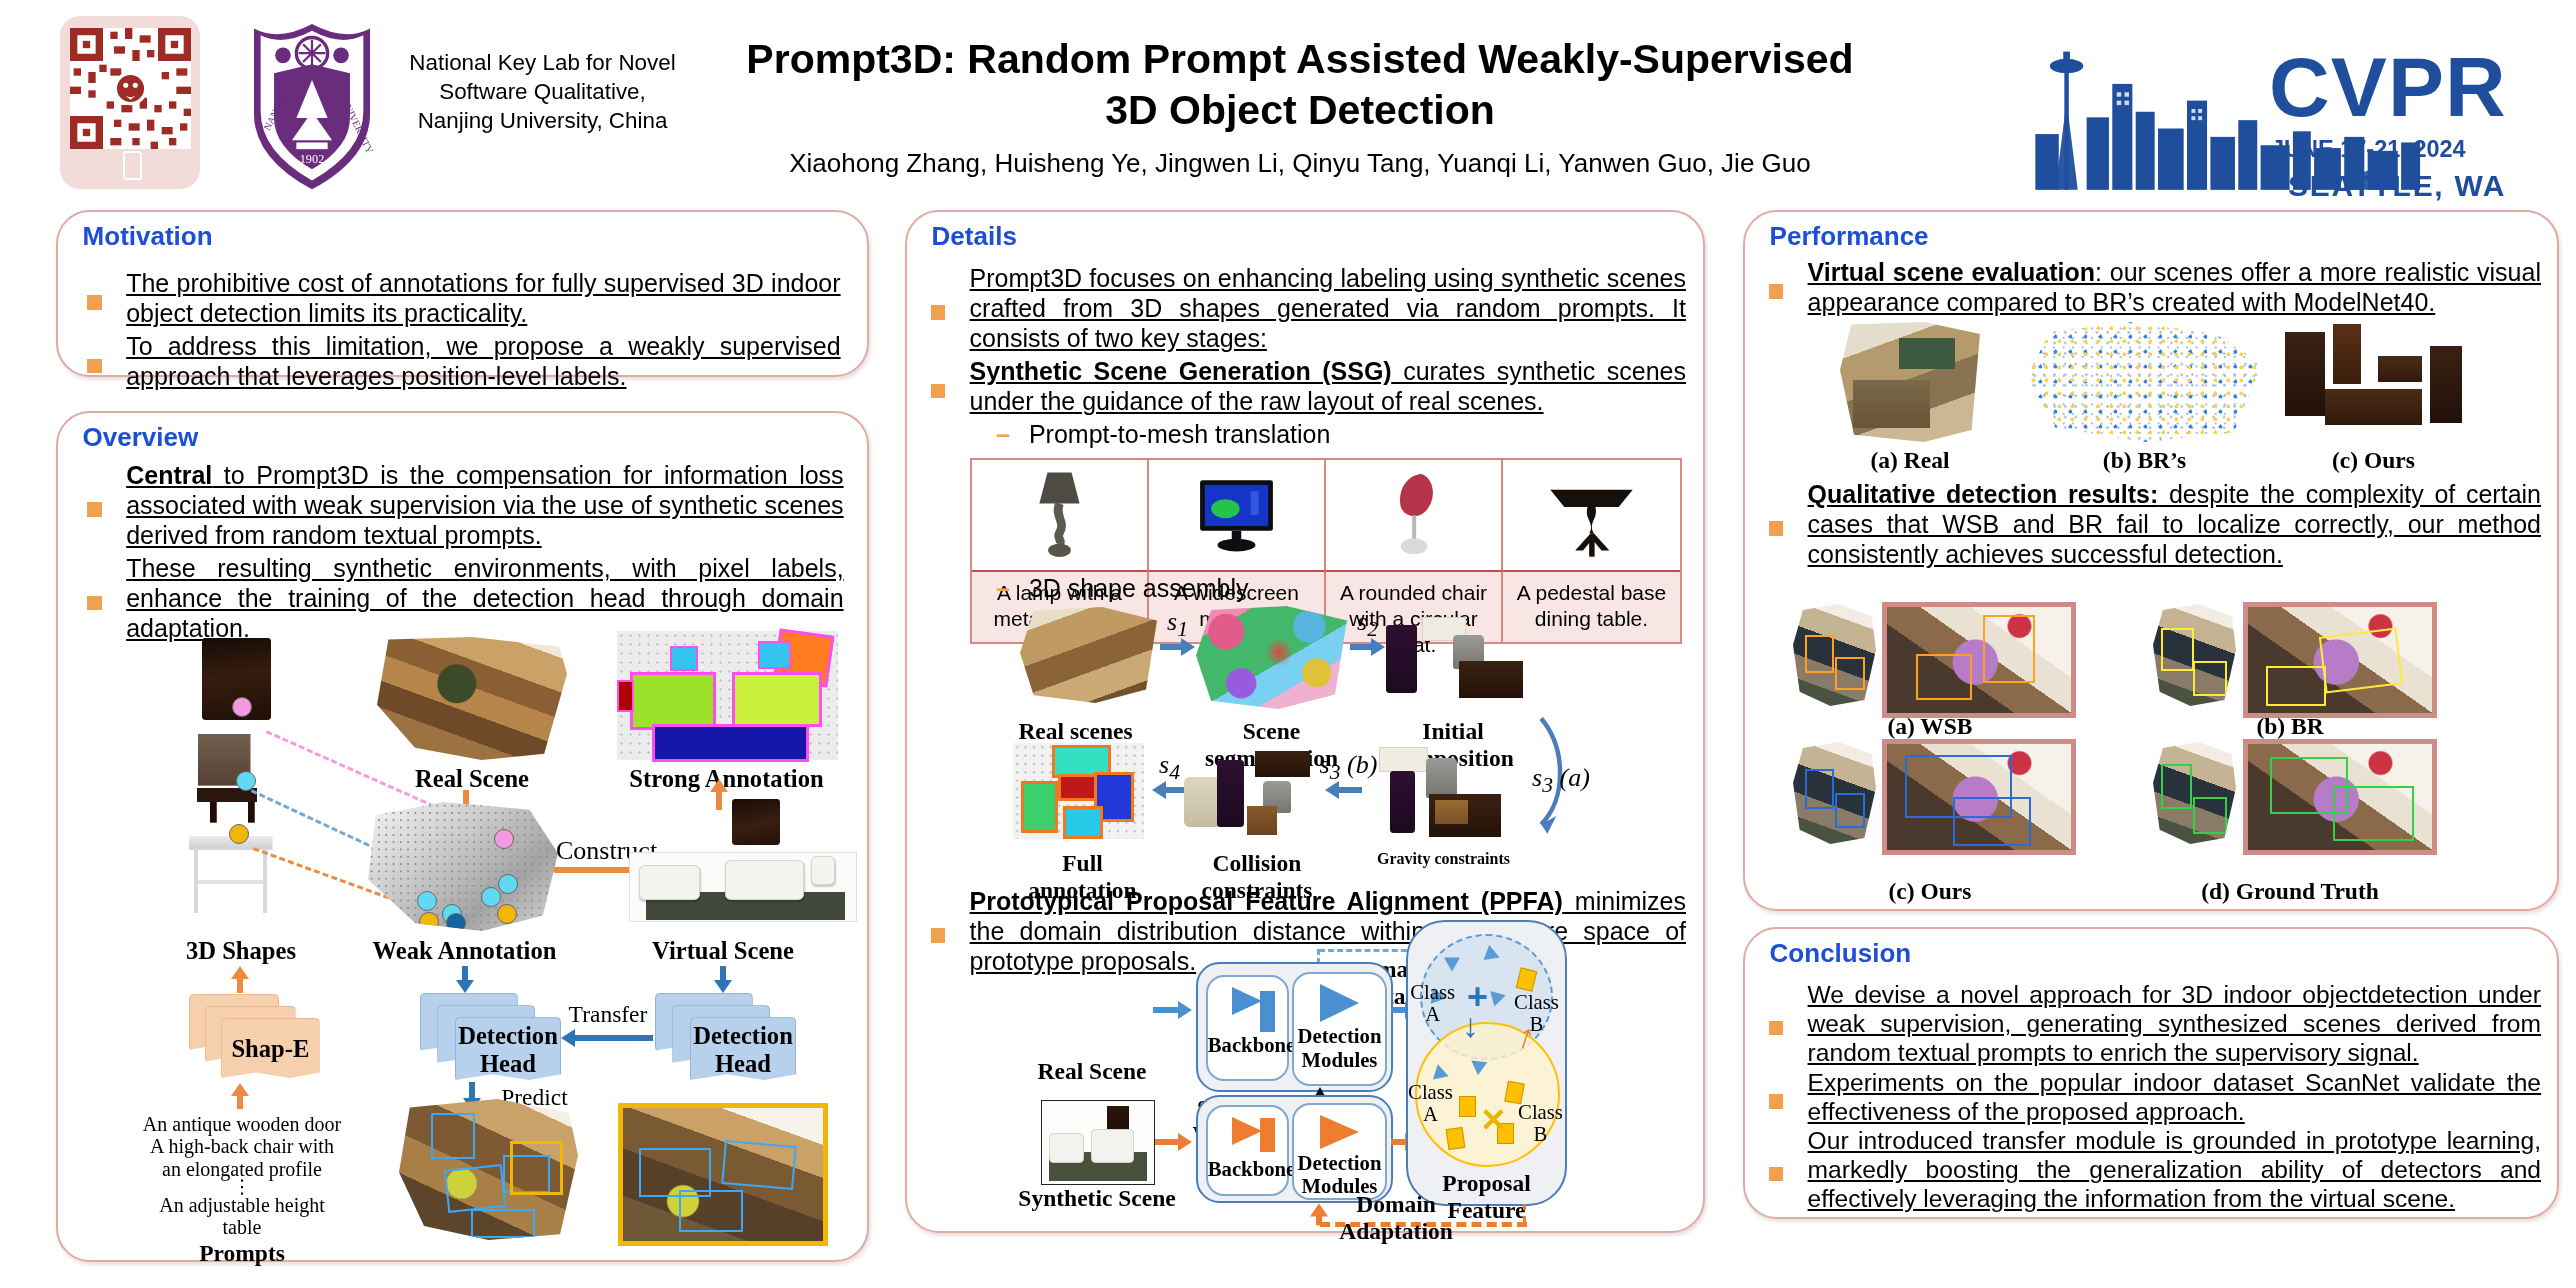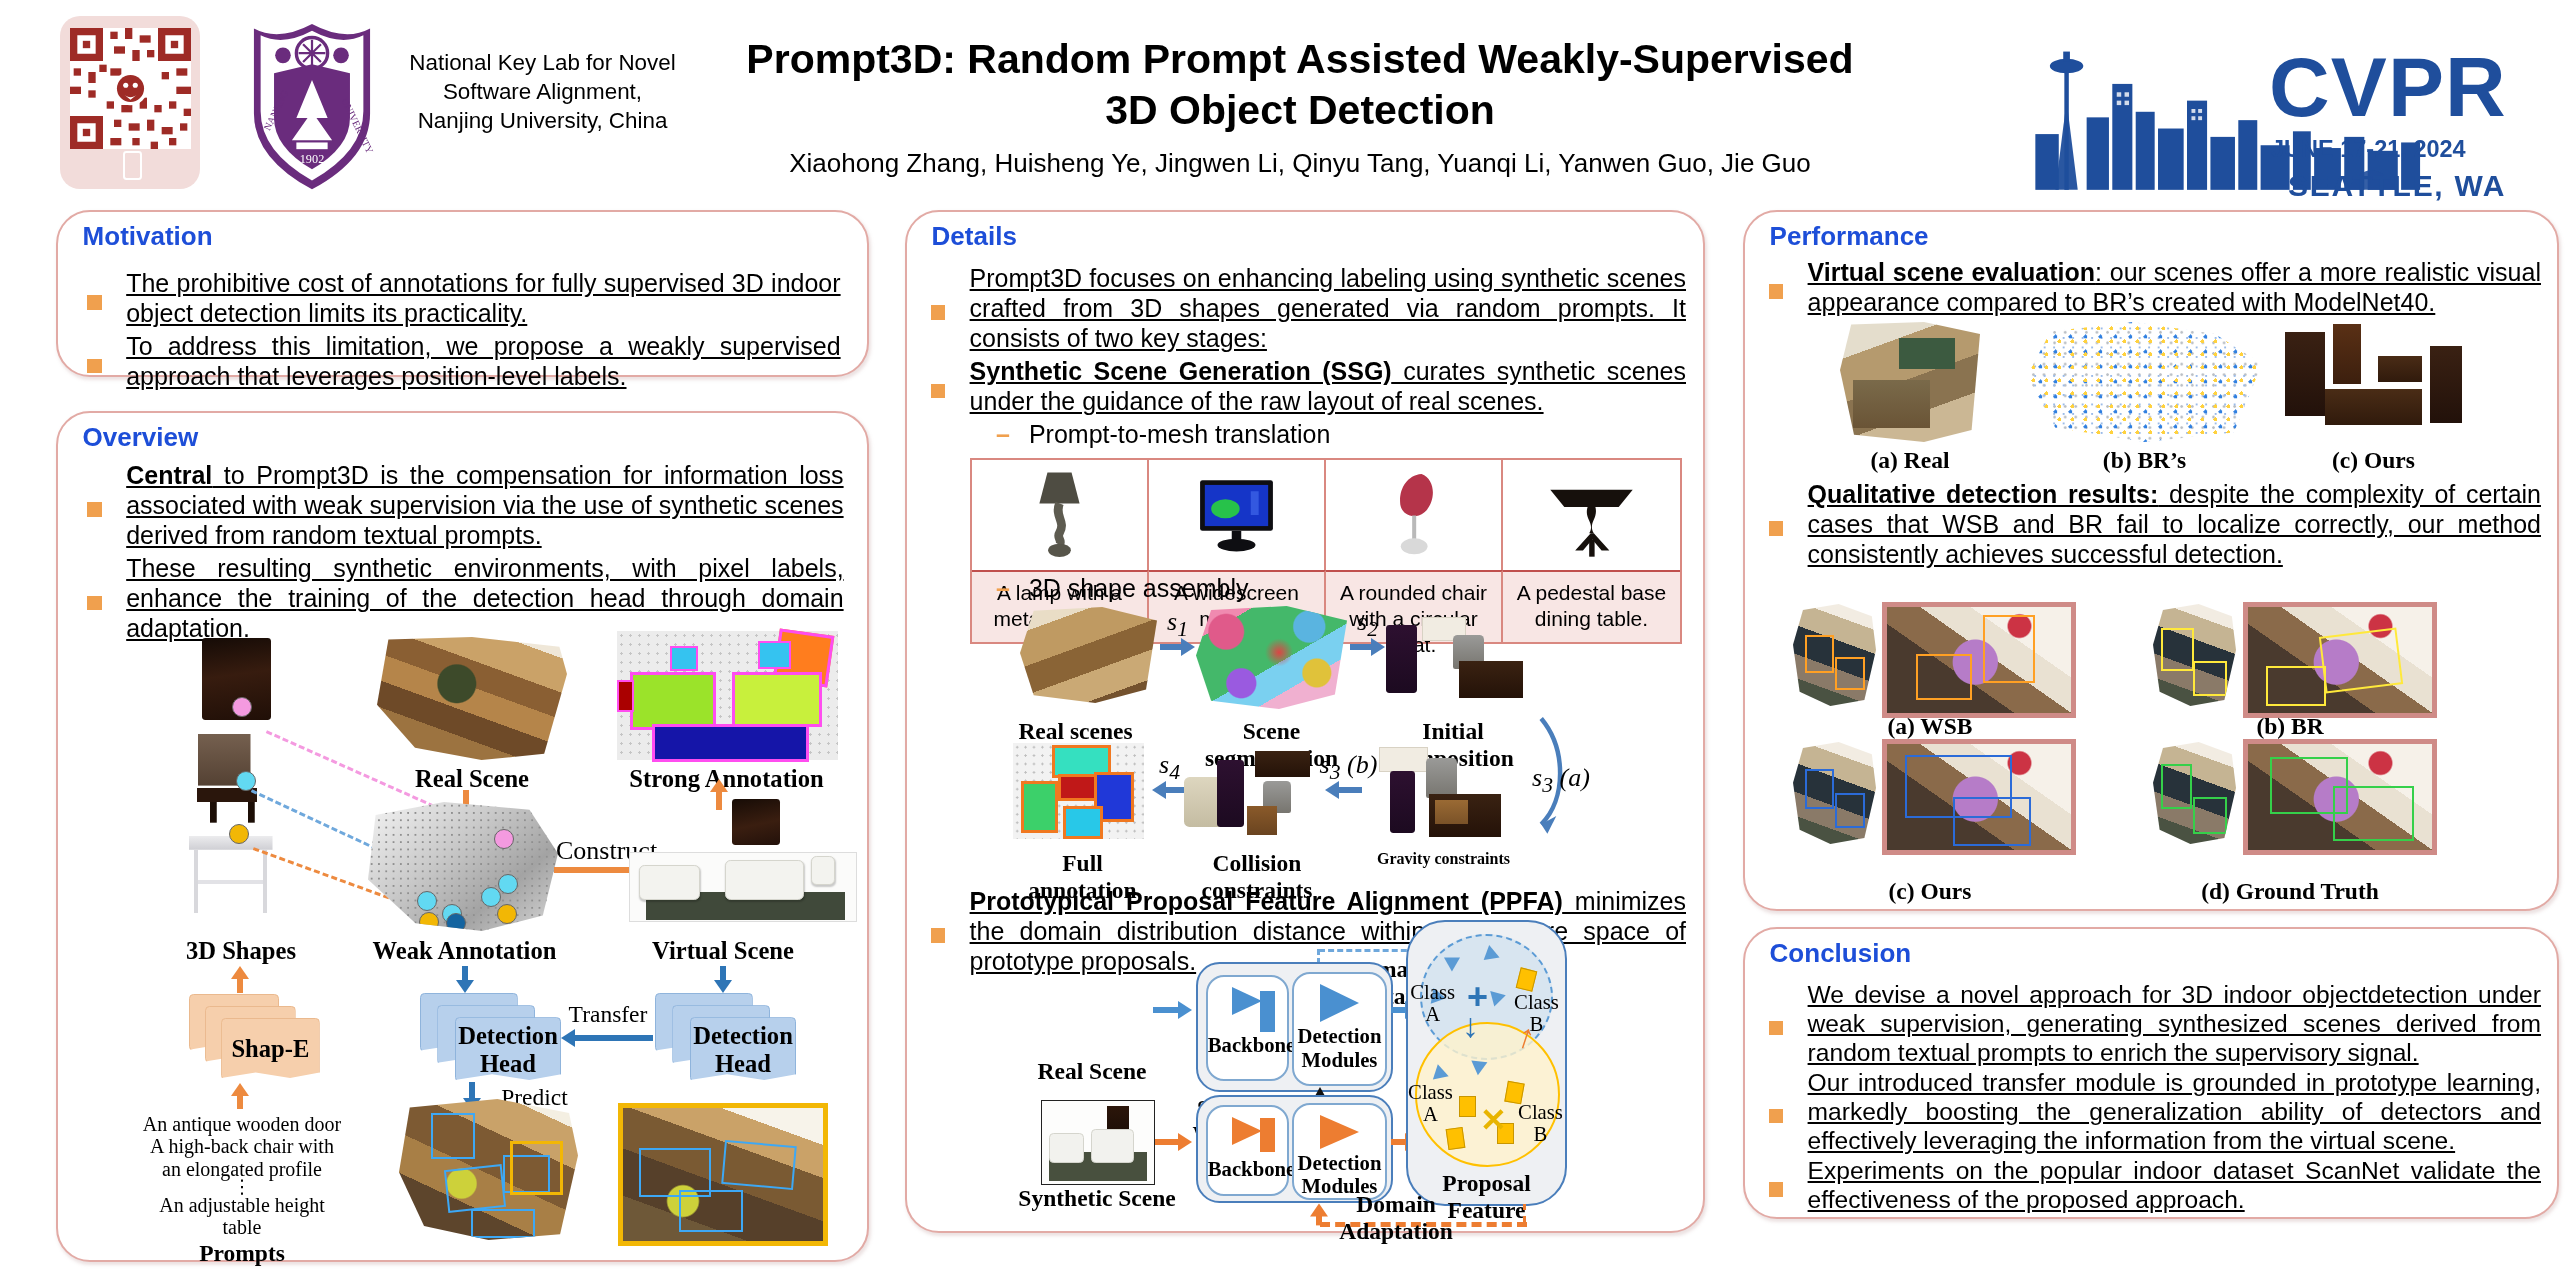--- a/index.html
+++ b/index.html
@@ -242,21 +242,21 @@
         <path d="M60 58 L74 92 L64 92 L78 112 L42 112 L56 92 L46 92 Z" fill="#ffffff"></path>
         <rect x="46" y="114" width="28" height="6" fill="#ffffff"></rect>
         <text x="60" y="132" text-anchor="middle" font-size="11" fill="#ffffff" font-family="Liberation Serif,serif">1902</text>
         <text x="22" y="104" font-size="9" fill="#6a2c7d" transform="rotate(-64 22 104)" font-family="Liberation Serif,serif">NANJING</text>
         <text x="86" y="76" font-size="9" fill="#6a2c7d" transform="rotate(64 86 76)" font-family="Liberation Serif,serif">UNIVERSITY</text>
       </svg>
     </div>
 
     <div id="aff">
       <span>National Key Lab for Novel</span><br>
-      <span>Software Alignment,</span><br>
+      <span>Software Qualitative,</span><br>
       <span>Nanjing University, China</span>
     </div>
 
     <div id="titleblk">
       <h1><span>Prompt3D: Random Prompt Assisted Weakly-Supervised</span><br><span>3D Object Detection</span></h1>
       <div id="authors">Xiaohong Zhang, Huisheng Ye, Jingwen Li, Qinyu Tang, Yuanqi Li, Yanwen Guo, Jie Guo</div>
     </div>
 
     <div id="cvpr">
       <svg width="391" height="184" viewBox="0 0 700 330">
@@ -760,25 +760,25 @@
     <div class="qcap" style="left:408px;top:666px;width:274px;">(d) Ground Truth</div>
   </section>
 
   <section class="panel" id="p-conc">
     <h2 class="ptitle">Conclusion</h2>
     <div class="bullets" style="left:19px;top:51px;width:777px;">
       <div class="bullet" style="margin-bottom:1.1px;">
           <span class="sq"></span>
         <p style="font-size:24.6px;line-height:29px;">We devise a novel approach for 3D indoor objectdetection under weak supervision, generating synthesized scenes derived from random textual prompts to enrich the supervisory signal.</p>
         </div>
+      <div class="bullet" style="margin-bottom:0;">
+          <span class="sq"></span>
+        <p style="font-size:24.6px;line-height:29px;">Experiments on the popular indoor dataset ScanNet validate the effectiveness of the proposed approach.</p>
+        </div>
       <div class="bullet" style="margin-bottom:1.1px;">
           <span class="sq"></span>
         <p style="font-size:24.6px;line-height:29px;">Our introduced transfer module is grounded in prototype learning, markedly boosting the generalization ability of detectors and effectively leveraging the information from the virtual scene.</p>
         </div>
-      <div class="bullet" style="margin-bottom:0;">
-          <span class="sq"></span>
-        <p style="font-size:24.6px;line-height:29px;">Experiments on the popular indoor dataset ScanNet validate the effectiveness of the proposed approach.</p>
-        </div>
     </div>
   </section>
 
 </div>
 
 
 </body></html>

